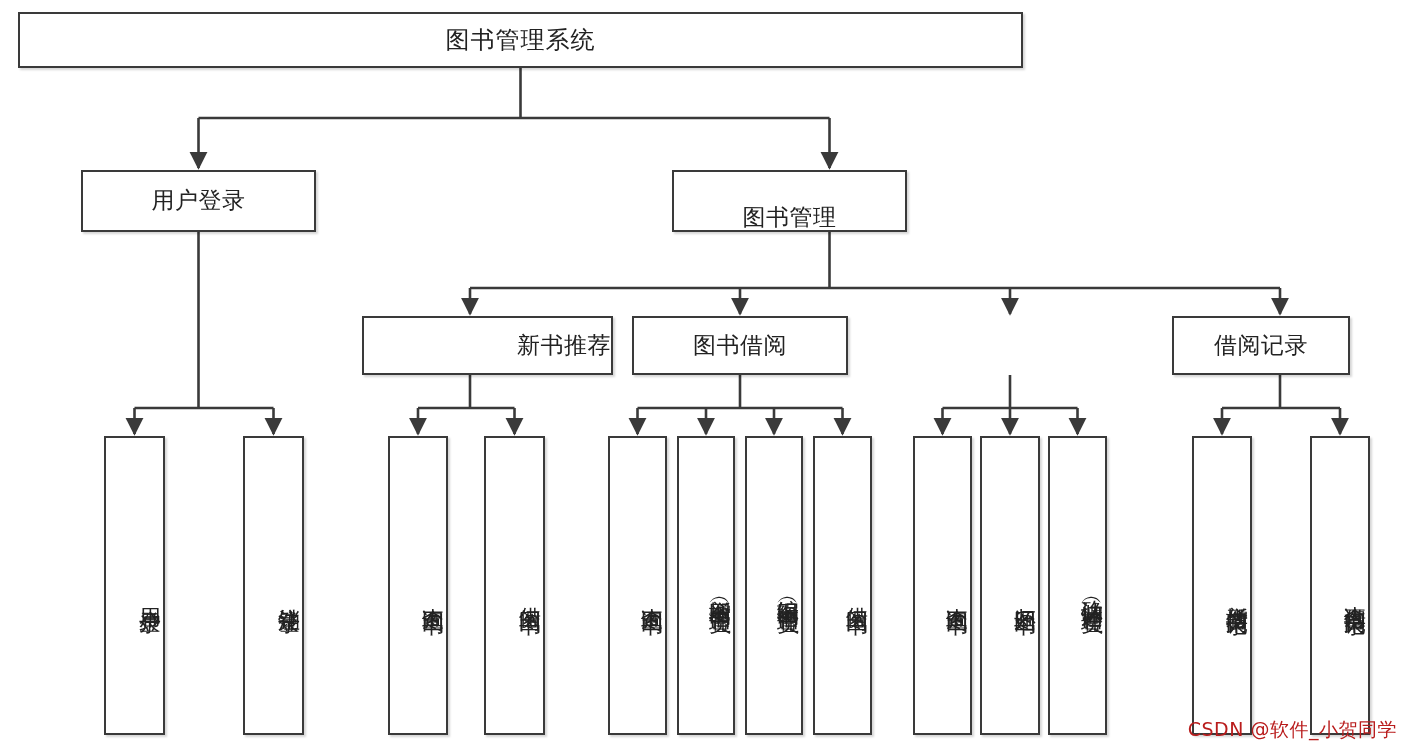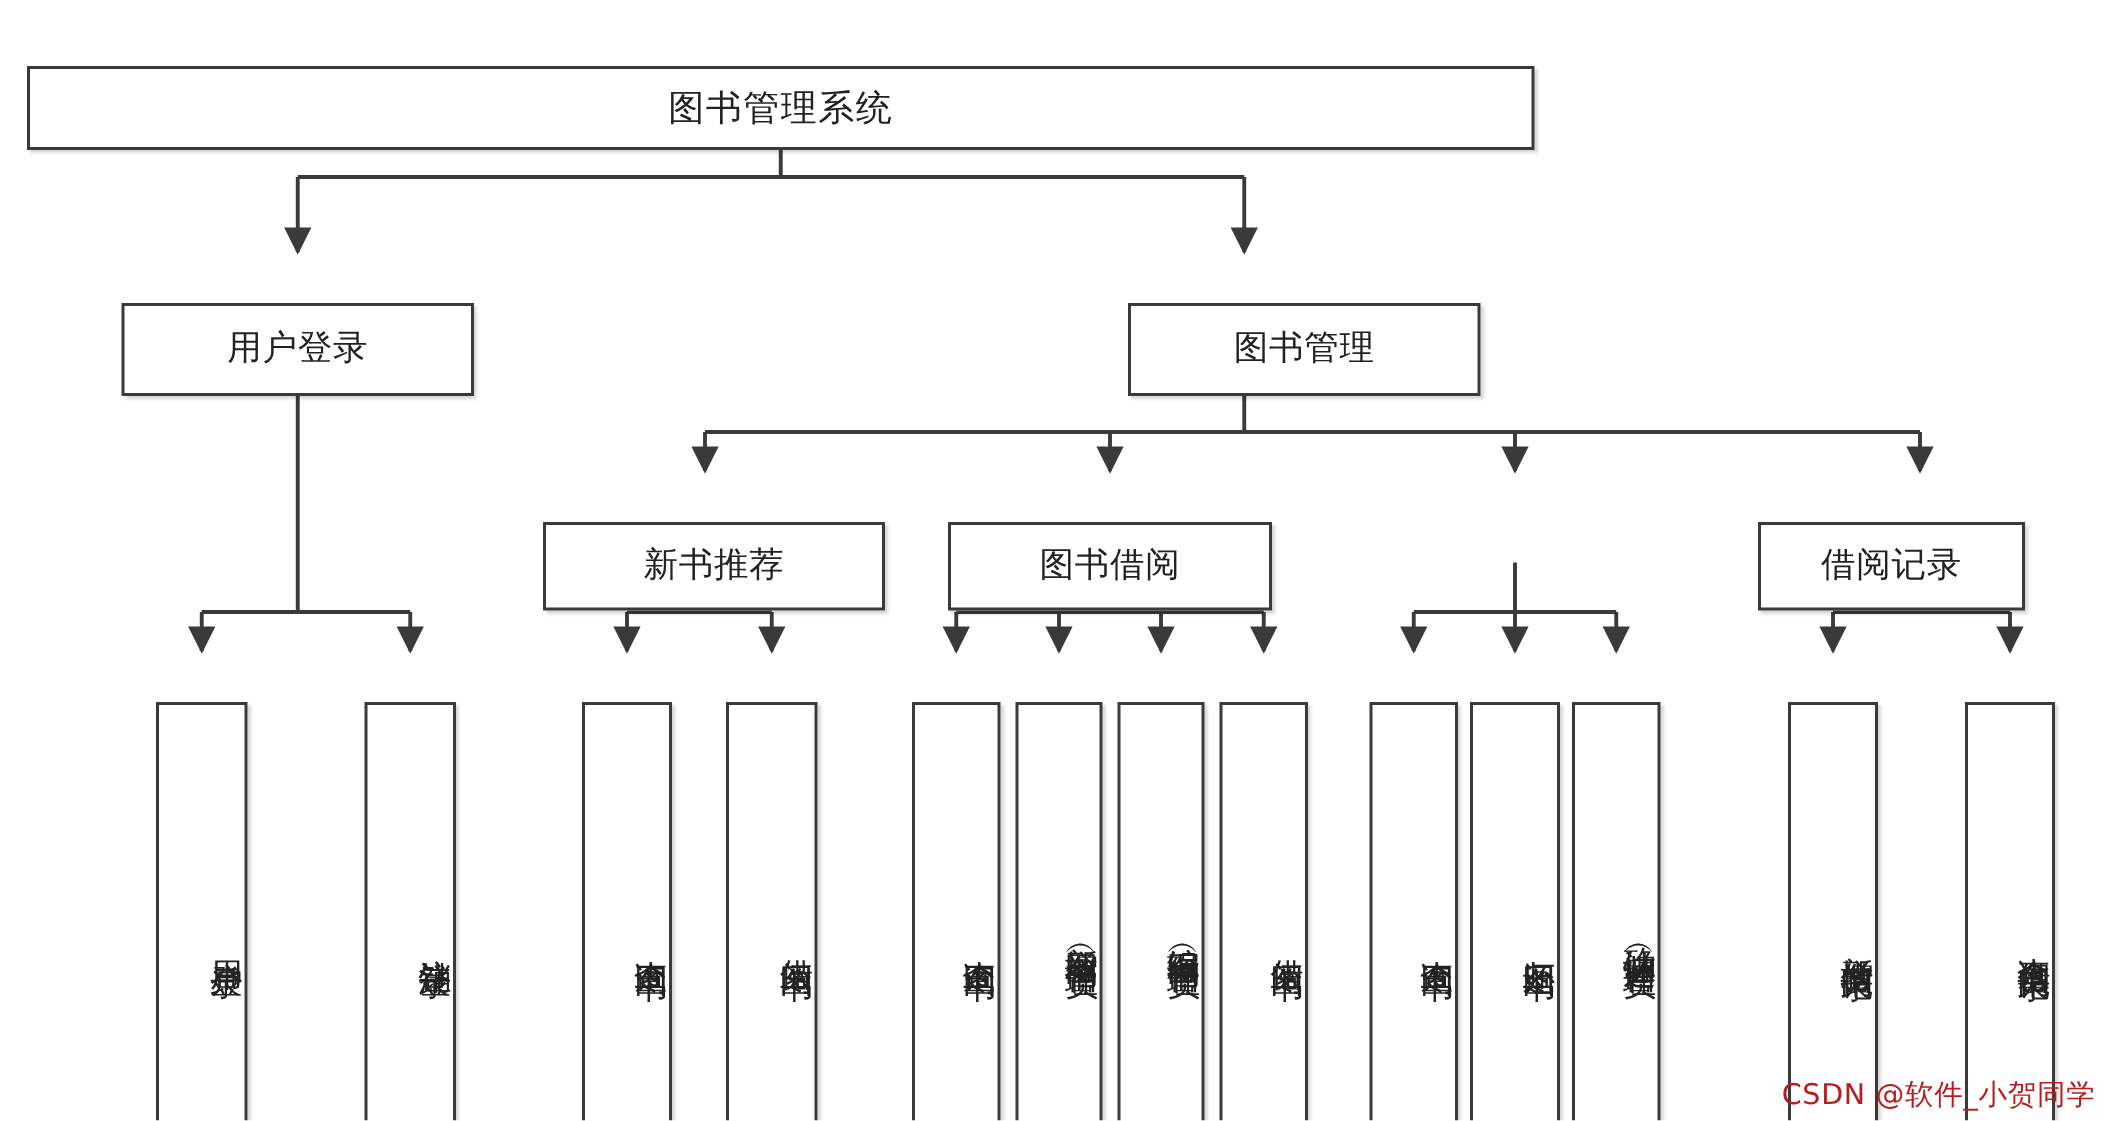--- a/index.html
+++ b/index.html
@@ -30,21 +30,20 @@
     position: absolute;
     box-sizing: border-box;
     background: #ffffff;
     border: 2px solid #3a3a3a;
     box-shadow: 2px 2px 2px rgba(0,0,0,0.16);
     display: flex;
     align-items: center;
     justify-content: center;
     color: #222222;
     z-index: 2;
-    margin-top: 32px;
   }
   .node.horiz {
     font-size: 23px;
     line-height: 1.1;
     letter-spacing: 0.5px;
   }
   .node.vert {
     writing-mode: vertical-rl;
     text-orientation: upright;
     font-size: 22px;
@@ -120,25 +119,25 @@
       </g>
   </svg>
 
   <div class="node root horiz" style="left: 18px; top: 12px; width: 1005px; height: 56px;">
       <span>图书管理系统</span>
     </div>
 
   <div class="node horiz" style="left: 81px; top: 170px; width: 235px; height: 62px;">
       <span>用户登录</span>
     </div>
-  <div class="node horiz" style="left: 752px; top: 170px; width: 235px; height: 62px;">
+  <div class="node horiz" style="left: 672px; top: 170px; width: 235px; height: 62px; align-items: flex-end;">
       <span>图书管理</span>
     </div>
 
-  <div class="node horiz" style="left: 362px; top: 316px; width: 228px; height: 59px;">
+  <div class="node horiz" style="left: 362px; top: 316px; width: 251px; height: 59px; justify-content: flex-end;">
       <span>新书推荐</span>
     </div>
   <div class="node horiz" style="left: 632px; top: 316px; width: 216px; height: 59px;">
       <span>图书借阅</span>
     </div>
   <div class="node horiz" style="left: 1172px; top: 316px; width: 178px; height: 59px;">
       <span>借阅记录</span>
     </div>
 
   <div class="node vert" style="left: 104px; top: 436px; width: 61px; height: 299px;">

